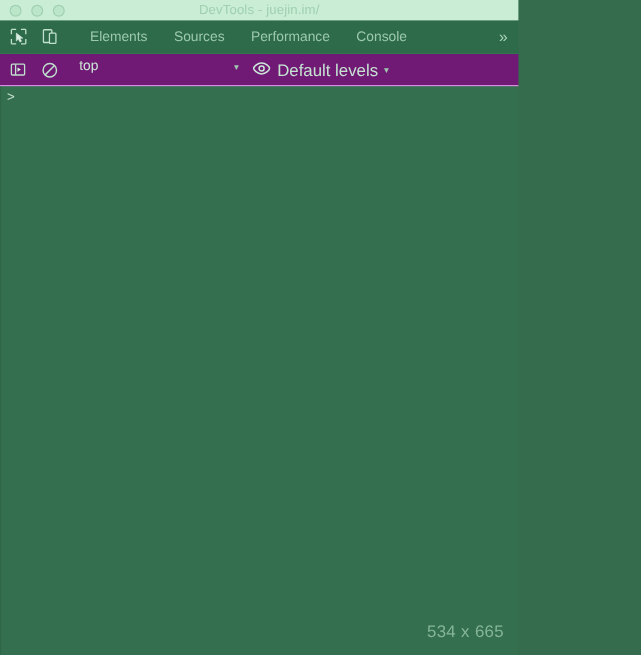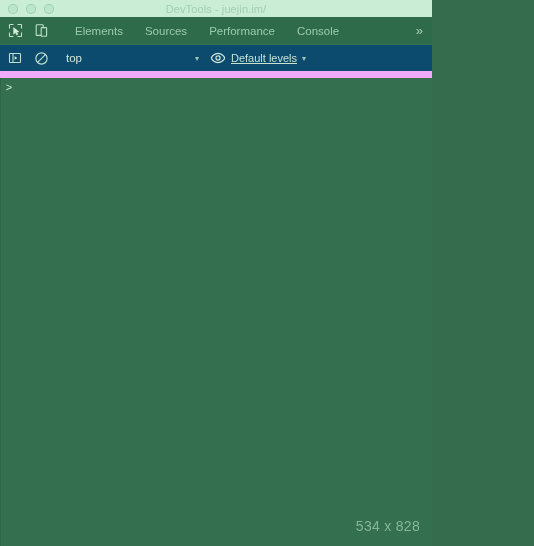--- a/index.html
+++ b/index.html
@@ -111,24 +111,23 @@
     display: flex;
     align-items: center;
     height: 100%;
     flex: 0 0 auto;
   }
 
   
   .console-toolbar {
     height: 26px;
     min-height: 26px;
-    background: #0c4a6e;
-    display: flex;
-    align-items: center;
-    border-bottom: 7px solid #f0abfc;
+    background: #701a75;
+    display: flex;
+    border-bottom: 1px solid #f0abfc;
     flex: 0 0 auto;
     padding-left: 2px;
   }
   .ctx-select {
     display: flex;
     align-items: center;
     height: 20px;
     margin-left: 12px;
     width: 135px;
     flex: 0 0 auto;
@@ -167,24 +166,23 @@
   }
   .filter-input::placeholder { color: #79a98d; opacity: 1; }
   .levels {
     display: flex;
     align-items: center;
     gap: 5px;
     margin-right: 10px;
     flex: 0 0 auto;
   }
   .levels-label {
-    font-size: 11px;
+    font-size: 14px;
     color: #c6e3d2;
     white-space: nowrap;
-    text-decoration: underline;
   }
 
   
   .console-body {
     flex: 1 1 auto;
     position: relative;
     background: #34704f;
     border-left: 1px solid #2f6647;
     overflow: hidden;
   }
@@ -305,16 +303,16 @@
     </div>
   </div>
 
   <div class="console-body">
 
     <div class="prompt-row">
       <div class="prompt-chevron">&gt;</div>
       <div class="prompt-entry"></div>
     </div>
 
-    <div class="size-badge">534 x 828</div>
+    <div class="size-badge">534 x 665</div>
   </div>
 
 </div>
 
 </body></html>

